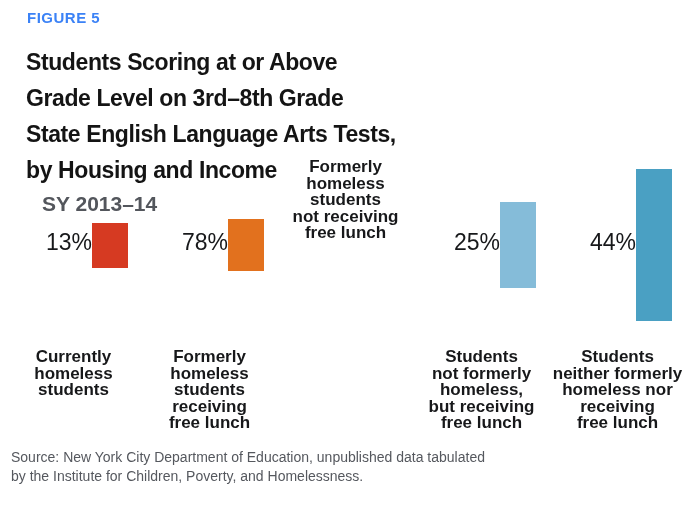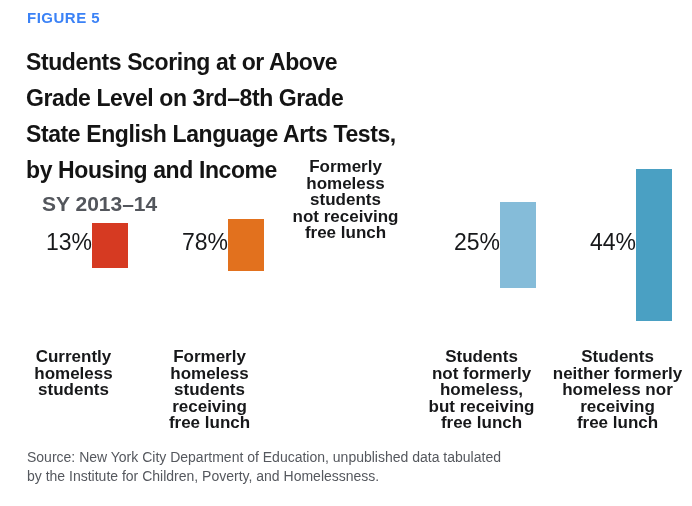--- a/index.html
+++ b/index.html
@@ -46,21 +46,21 @@
     margin-bottom: 6px; line-height: 26px;
   }
   .bar-rect { width: 100%; }
   .bar-category-label {
     margin-top: 9px;
     font-size: 17px; font-weight: 700; color: #17181a;
     line-height: 16.5px; text-align: center;
     white-space: pre-line; width: 130px;
   }
   .source-note {
-    position: absolute; left: 27px; top: 448px;
+    position: absolute; left: 11px; top: 448px;
     font-size: 14px; line-height: 19px;
     color: #55585e; white-space: pre-line;
   }
 </style>
 </head>
 <body>
 
 <div class="figure-label">FIGURE 5</div>
 
 <h1 class="chart-title">Students Scoring at or Above

